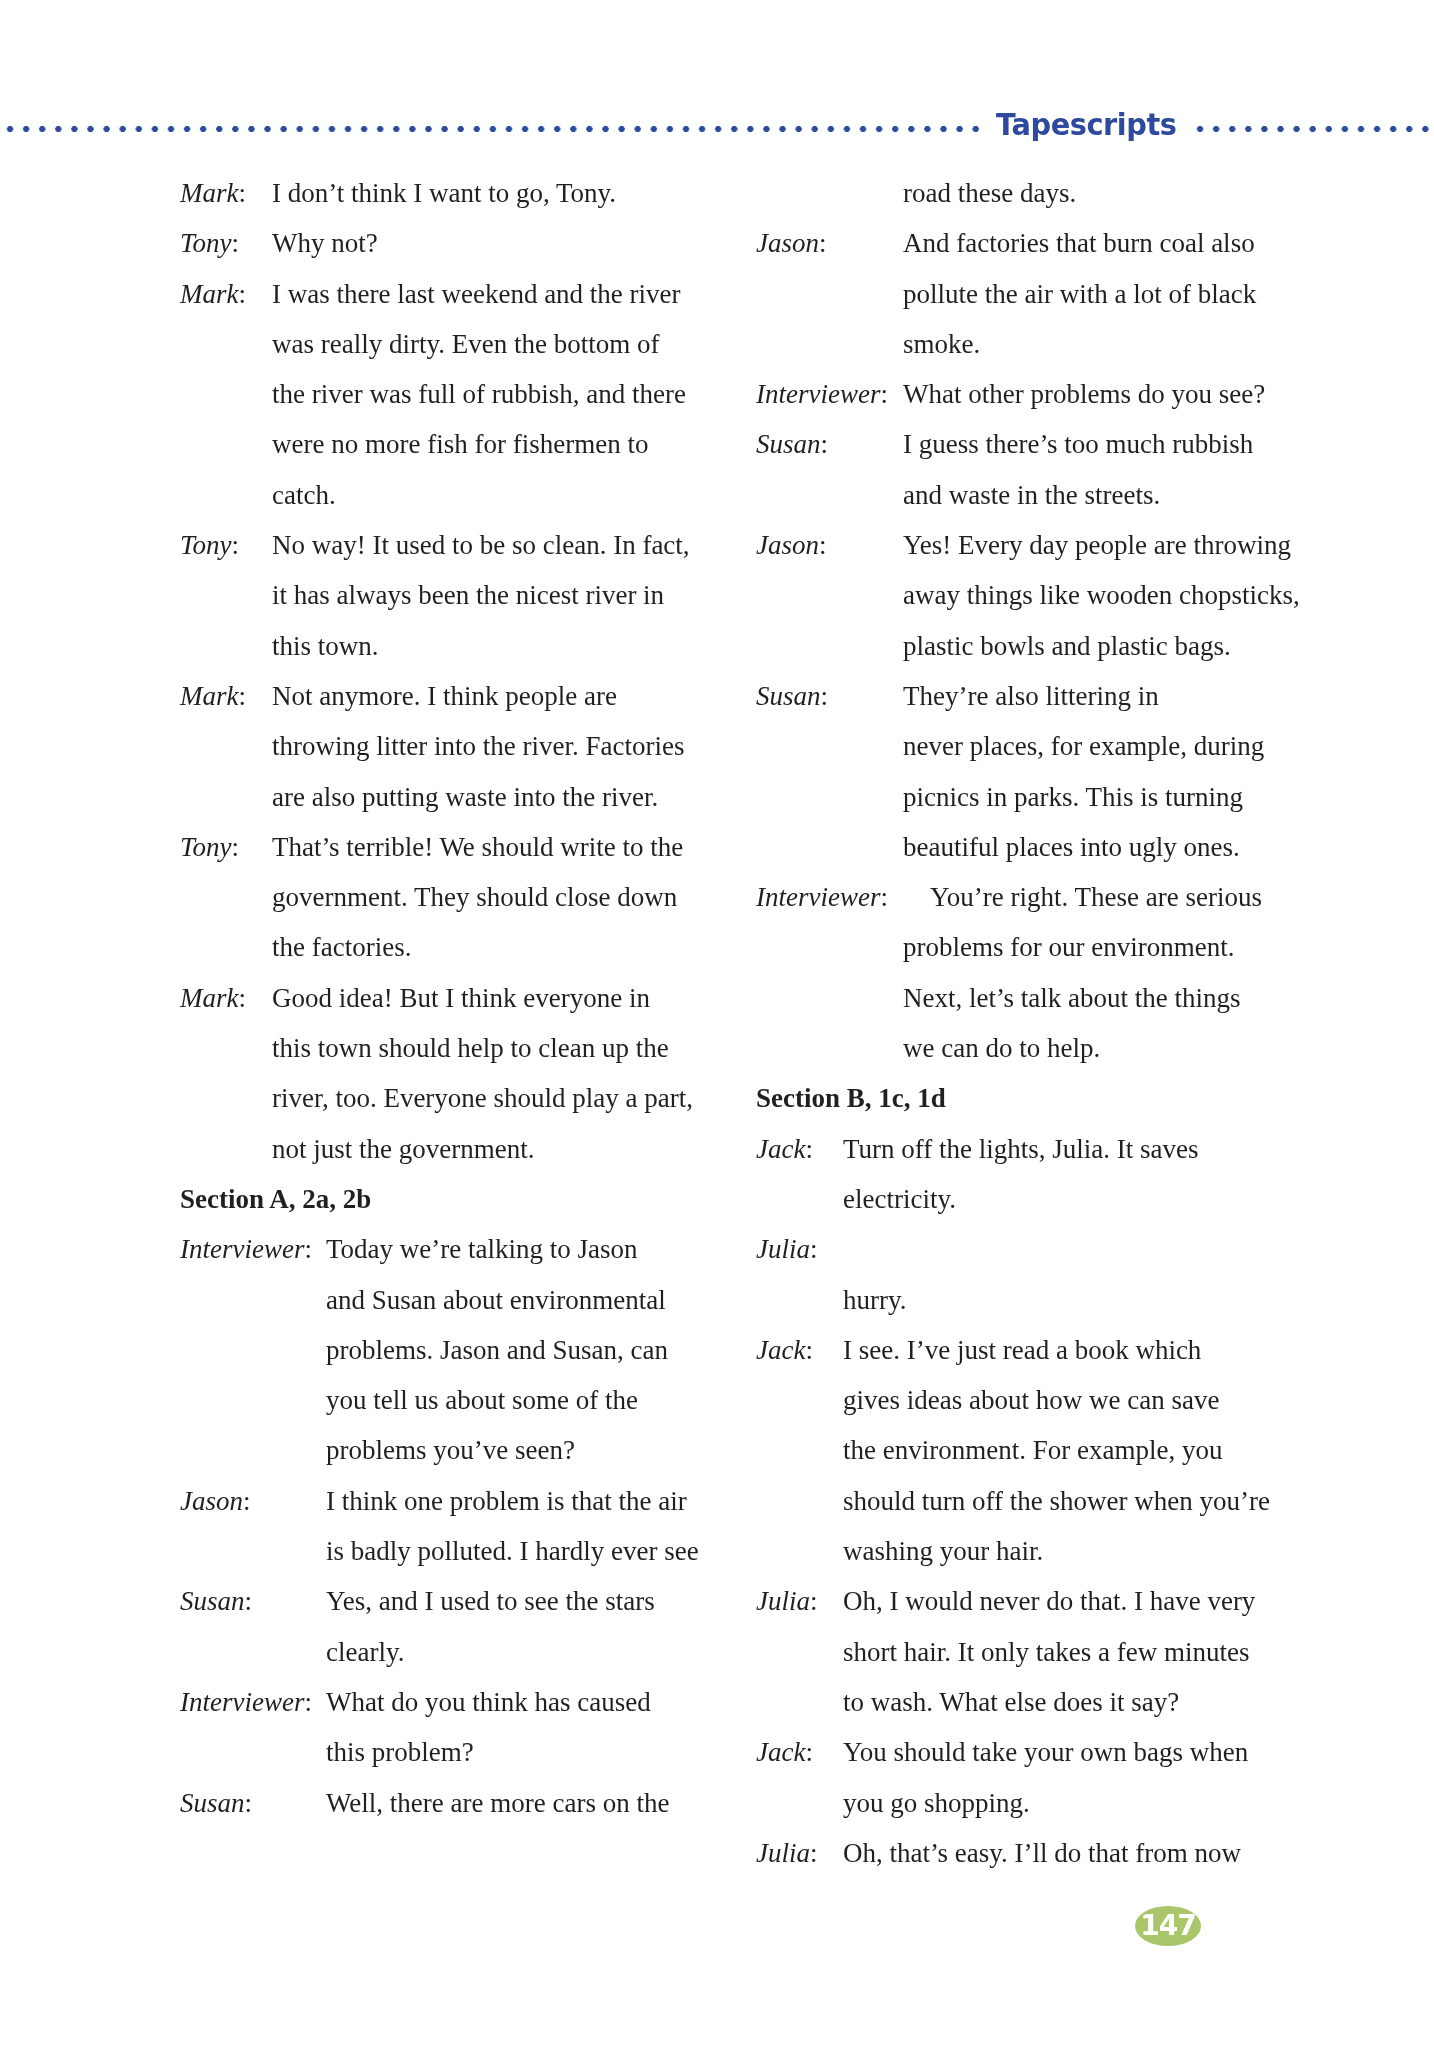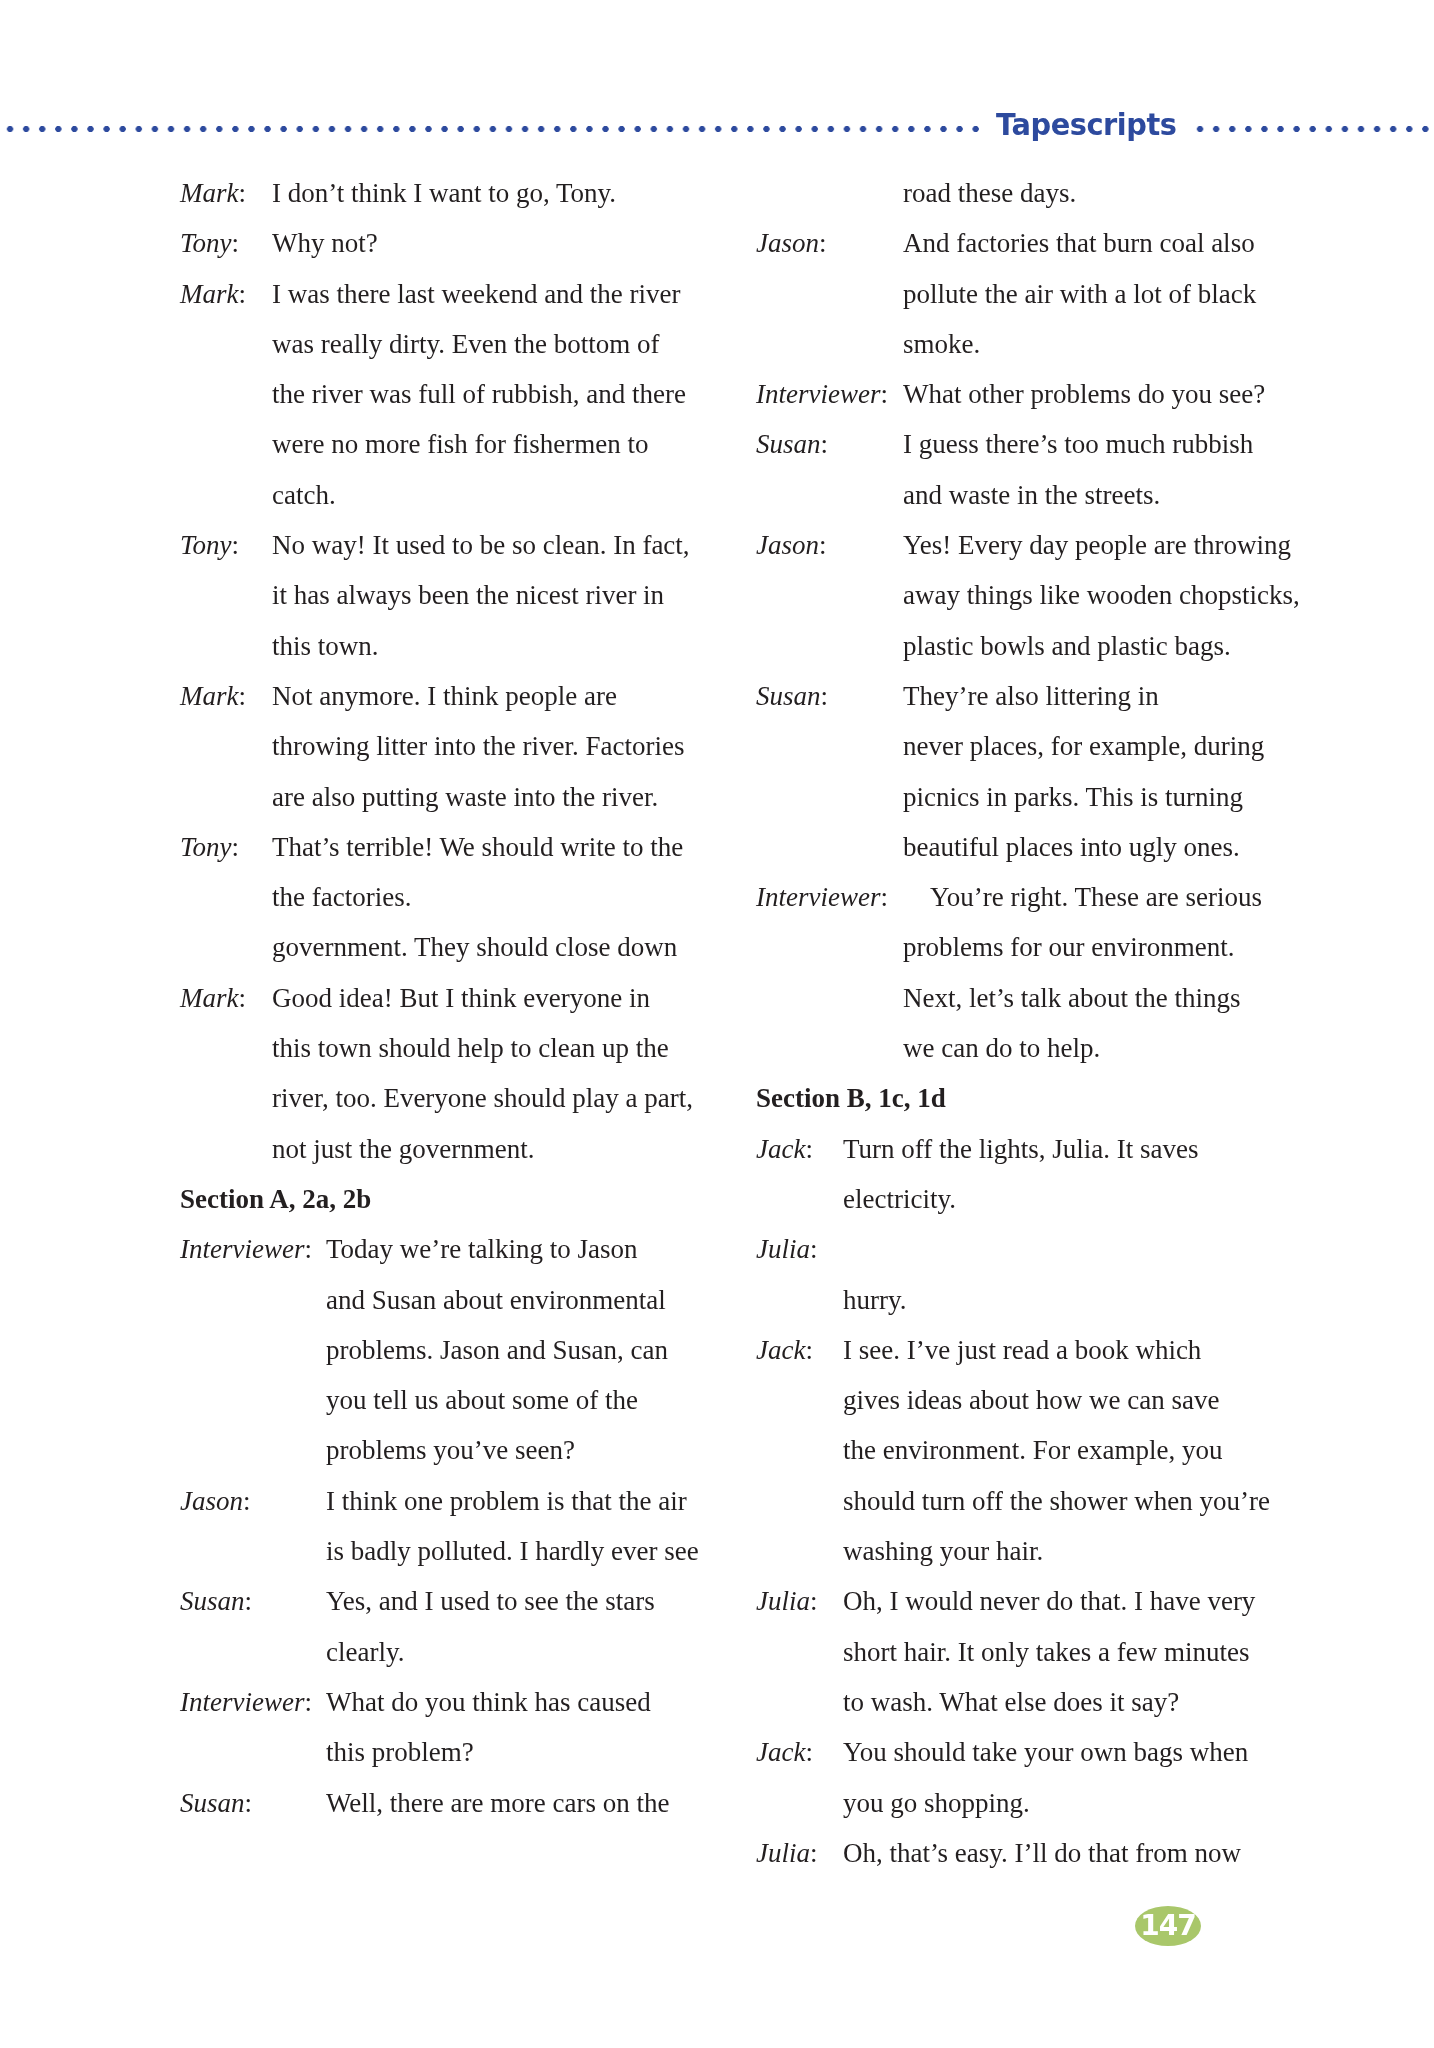--- a/index.html
+++ b/index.html
@@ -84,24 +84,24 @@
       <div class="line">
         <span class="text" style="left: 92px;">are also putting waste into the river.</span>
       </div>
     </div>
     <div>
       <div class="line">
         <span class="speaker"><span>Tony</span><span class="colon">:</span></span>
         <span class="text" style="left: 92px;">That’s terrible! We should write to the</span>
       </div>
       <div class="line">
+        <span class="text" style="left: 92px;">government. They should close down</span>
+      </div>
+      <div class="line">
         <span class="text" style="left: 92px;">the factories.</span>
-      </div>
-      <div class="line">
-        <span class="text" style="left: 92px;">government. They should close down</span>
       </div>
     </div>
     <div>
       <div class="line">
         <span class="speaker"><span>Mark</span><span class="colon">:</span></span>
         <span class="text" style="left: 92px;">Good idea! But I think everyone in</span>
       </div>
       <div class="line">
         <span class="text" style="left: 92px;">this town should help to clean up the</span>
       </div>

